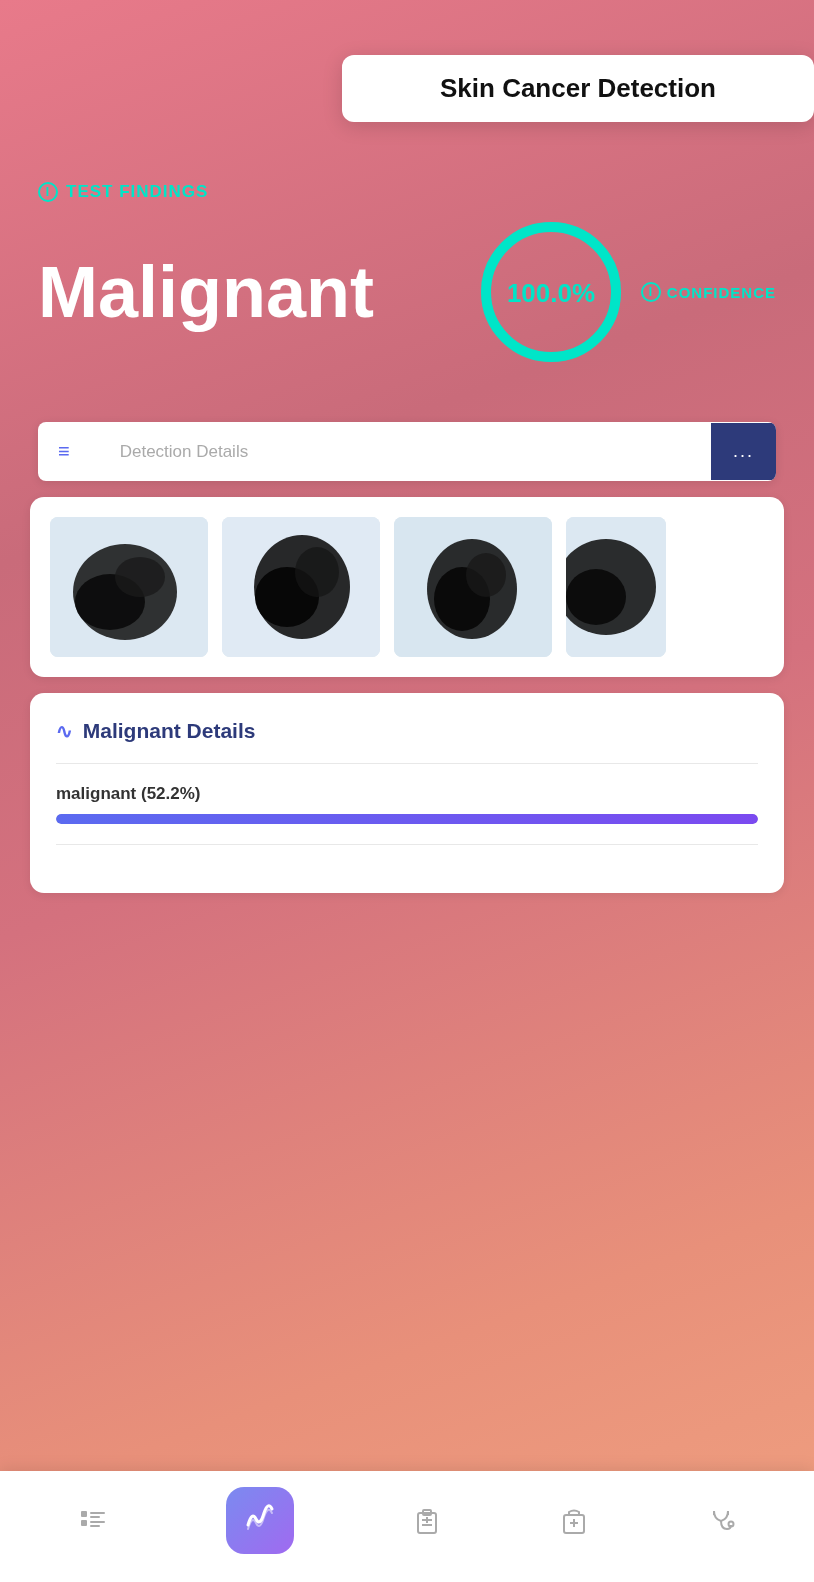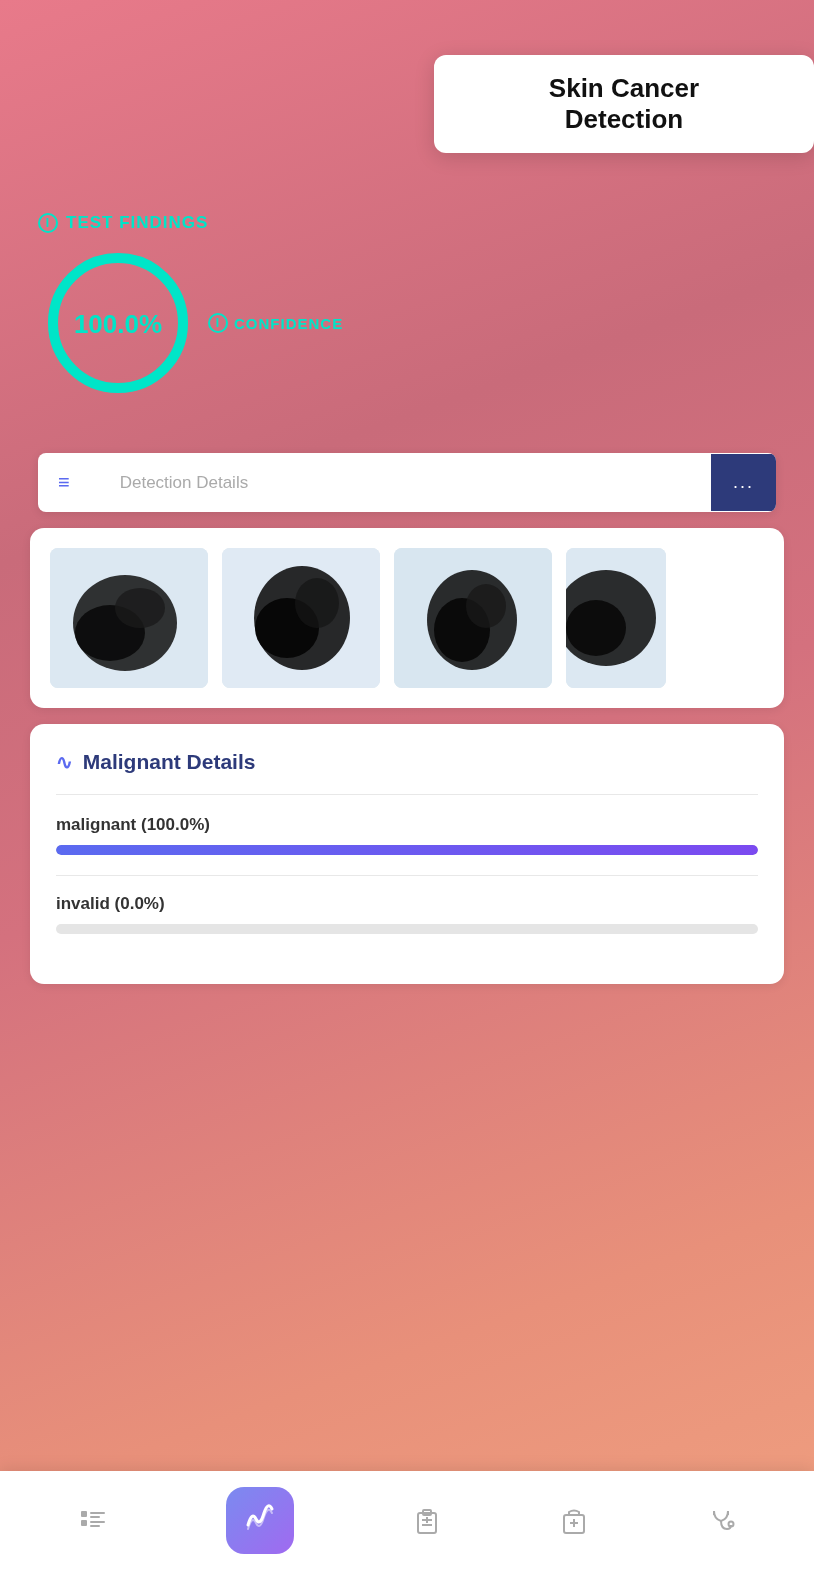--- a/index.html
+++ b/index.html
@@ -17,21 +17,21 @@
     
     .header-box {
       background: #fff;
       border-radius: 12px;
       padding: 18px 60px;
       display: inline-block;
       margin: 60px auto 0;
       display: flex;
       justify-content: center;
       margin: 55px auto 0;
-      width: 380px;
+      width: 472px;
       left: 50%;
       position: relative;
       left: 50%;
       transform: translateX(-50%);
       box-shadow: 0 4px 20px rgba(0,0,0,0.15);
     }
 
     .header-title {
       font-size: 26px;
       font-weight: 700;
@@ -291,20 +291,21 @@
 <div class="header-box">
   <span class="header-title">Skin Cancer Detection</span>
 </div>
 
 <div class="findings-section">
   <div class="test-findings-label">
     <span class="info-icon">i</span>
     <span>TEST FINDINGS</span>
   </div>
   <div class="findings-row">
+    <div class="malignant-text">Malignant</div>
     <div class="circle-container">
       <svg class="circle-svg" viewBox="0 0 160 160">
         <circle class="circle-bg" cx="80" cy="80" r="65"></circle>
         <circle class="circle-progress" cx="80" cy="80" r="65"></circle>
         <text class="circle-text" x="80" y="90" text-anchor="middle">100.0%</text>
       </svg>
       <div class="confidence-label">
         <span class="info-icon">i</span>
         <span>CONFIDENCE</span>
       </div>
@@ -358,34 +359,28 @@
   </div>
 </div>
 
 <div class="prediction-card">
   <div class="prediction-title">
     <span class="prediction-title-icon">∿</span>
     <span>Malignant Details</span>
   </div>
 
   <div class="prediction-item">
-    <div class="prediction-label">malignant (100.0%)</div>
+    <div class="prediction-label">malignant (52.2%)</div>
     <div class="progress-bar-track">
       <div class="progress-bar-fill" style="width: 100%;"></div>
     </div>
   </div>
 
   <div class="prediction-divider"></div>
 
-  <div class="prediction-item">
-    <div class="prediction-label">invalid (0.0%)</div>
-    <div class="progress-bar-track">
-      <div class="progress-bar-fill" style="width: 0%; background: #d0d0d0;"></div>
-    </div>
-  </div>
 </div>
 
 <div style="height: 120px;"></div>
 
 <div class="bottom-nav">
   <div class="nav-item">
     <svg width="28" height="28" viewBox="0 0 28 28" fill="none">
       <rect x="2" y="4" width="6" height="6" rx="1" fill="#aaa"></rect>
       <rect x="2" y="13" width="6" height="6" rx="1" fill="#aaa"></rect>
       <rect x="11" y="5" width="15" height="2" rx="1" fill="#aaa"></rect>

